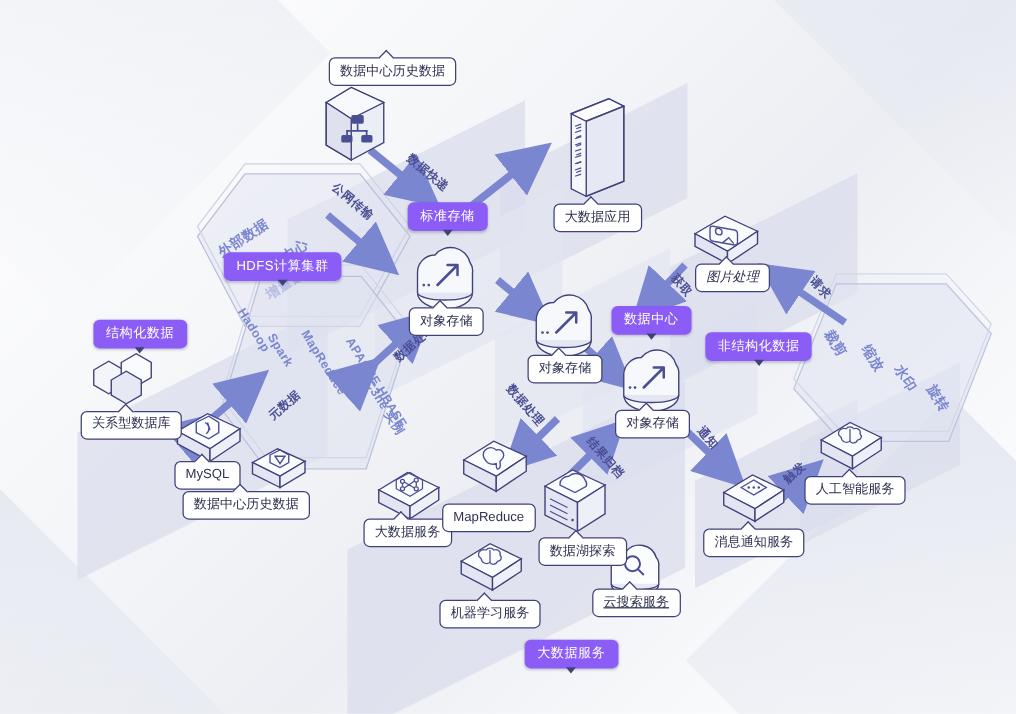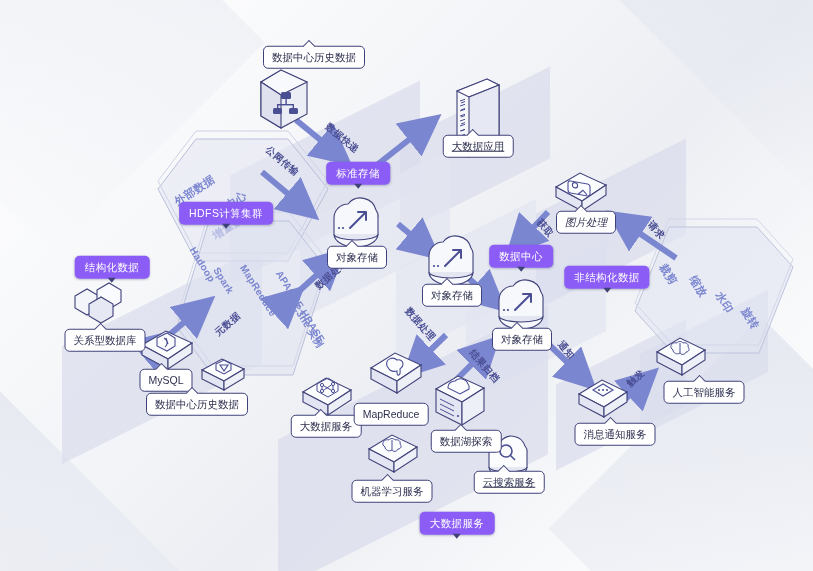--- a/index.html
+++ b/index.html
@@ -209,21 +209,21 @@
           <line x1="12" y1="49" x2="16" y2="47.5"></line>
         <line x1="12" y1="56" x2="16" y2="54.5"></line>
           <line x1="12" y1="63" x2="16" y2="61.5"></line>
       </g>
       <g fill="none" stroke="#4a4e93" stroke-width="1">
         <rect x="11" y="24" width="5" height="44" opacity="0"></rect>
         <path d="M11,26 L16,24.3 M11,31 L16,29.3 M11,36 L16,34.3 M11,41 L16,39.3 M11,46 L16,44.3 M11,51 L16,49.3 M11,56 L16,54.3 M11,61 L16,59.3 M11,66 L16,64.3"></path>
       </g>
     </svg>
   </div>
-  <div class="callout" style="left:478px;top:146px;text-decoration:underline;">大数据应用</div>
+  <div class="callout" style="left:478px;top:174px;">大数据应用</div>
 
   <div class="badge" style="left:358px;top:173px;z-index:8;">标准存储</div>
 
   <div class="node" style="left:356px;top:221px;z-index:5;">
     <svg width="64" height="62" viewBox="0 0 64 62">
       <path d="M10,28 a14,14 0 0 1 14,-14 a16,16 0 0 1 28,6 a11,11 0 0 1 2,8 L54,44 a10,6 0 0 1 -44,0 z" fill="#f7f8fc" stroke="#3f4179" stroke-width="1.1"></path>
       <path d="M10,44 a22,6 0 0 0 44,0" fill="#e4e7f2" stroke="#3f4179" stroke-width="1.1"></path>
       <circle cx="15" cy="38" r="1.1" fill="#4a4e93"></circle>
         <circle cx="19" cy="38" r="1.1" fill="#4a4e93"></circle>
       <path d="M26,38 L42,22 M42,22 L34,22 M42,22 L42,30" stroke="#4a4e93" stroke-width="2" fill="none" stroke-linecap="round"></path>
@@ -276,21 +276,21 @@
 
   <div class="badge" style="left:112px;top:267px;z-index:8;">结构化数据</div>
 
   <div class="node" style="left:105px;top:305px;z-index:5;">
     <svg width="72" height="54" viewBox="0 0 72 54">
       <polygon points="6,18 18,11 30,18 30,30 18,37 6,30" fill="#f3f5fa" stroke="#3f4179" stroke-width="1.1"></polygon>
       <polygon points="28,12 40,5 52,12 52,24 40,31 28,24" fill="#fafbfe" stroke="#3f4179" stroke-width="1.1"></polygon>
       <polygon points="20,26 32,19 44,26 44,38 32,45 20,38" fill="#e6e9f3" stroke="#3f4179" stroke-width="1.1"></polygon>
     </svg>
   </div>
-  <div class="callout" style="left:105px;top:340px;">关系型数据库</div>
+  <div class="callout" style="left:105px;top:340px;font-family:Liberation Mono, monospace;">关系型数据库</div>
 
   <div class="node" style="left:167px;top:352px;z-index:5;">
     <svg width="66" height="58" viewBox="0 0 66 58">
       <polygon points="8,22 32,8 58,20 34,36" fill="#fbfcfe" stroke="#3f4179" stroke-width="1.1"></polygon>
       <polygon points="8,22 34,36 34,46 8,32" fill="#e3e6f2" stroke="#3f4179" stroke-width="1.1"></polygon>
       <polygon points="58,20 34,36 34,46 58,30" fill="#eef0f7" stroke="#3f4179" stroke-width="1.1"></polygon>
       <g fill="none" stroke="#4a4e93" stroke-width="1.1">
         <polygon points="24,14 34,9 42,14 42,22 34,27 24,22" transform="translate(-1,1)"></polygon>
         <path d="M31,14 c4,2 4,7 1,9 M33,14 l2,6" transform="translate(-1,1)"></path>
       </g>
@@ -385,30 +385,30 @@
       <g fill="none" stroke="#4a4e93" stroke-width="1.1">
         <polygon points="22,18 32,12 42,18 32,24" rx="2"></polygon>
       </g>
       <g fill="#4a4e93">
         <circle cx="28" cy="18" r="1"></circle>
           <circle cx="32" cy="18" r="1"></circle>
           <circle cx="36" cy="18" r="1"></circle>
       </g>
     </svg>
   </div>
-  <div class="callout" style="left:603px;top:434px;margin-left:12px;">消息通知服务</div>
+  <div class="callout" style="left:603px;top:434px;">消息通知服务</div>
 
   <div class="node" style="left:681px;top:358px;z-index:5;">
     <svg width="64" height="56" viewBox="0 0 64 56">
       <polygon points="8,22 31,8 56,20 33,35" fill="#fbfcfe" stroke="#3f4179" stroke-width="1.1"></polygon>
       <polygon points="8,22 33,35 33,45 8,32" fill="#e3e6f2" stroke="#3f4179" stroke-width="1.1"></polygon>
       <polygon points="56,20 33,35 33,45 56,30" fill="#eef0f7" stroke="#3f4179" stroke-width="1.1"></polygon>
       <g fill="none" stroke="#4a4e93" stroke-width="1">
         <path d="M22,18 c-1,-4 3,-6 6,-5 c1,-2 5,-2 6,0 c3,-1 6,1 5,4 c2,2 1,5 -2,5 c-1,3 -5,3 -6,1 c-3,2 -7,0 -7,-3 z"></path>
         <path d="M31,13 L31,23"></path>
       </g>
     </svg>
   </div>
-  <div class="callout" style="left:684px;top:392px;margin-left:20px;">人工智能服务</div>
+  <div class="callout" style="left:684px;top:392px;">人工智能服务</div>
 
   <div class="badge" style="left:457px;top:523px;z-index:8;">大数据服务</div>
 
 </div>
 
 </body></html>

